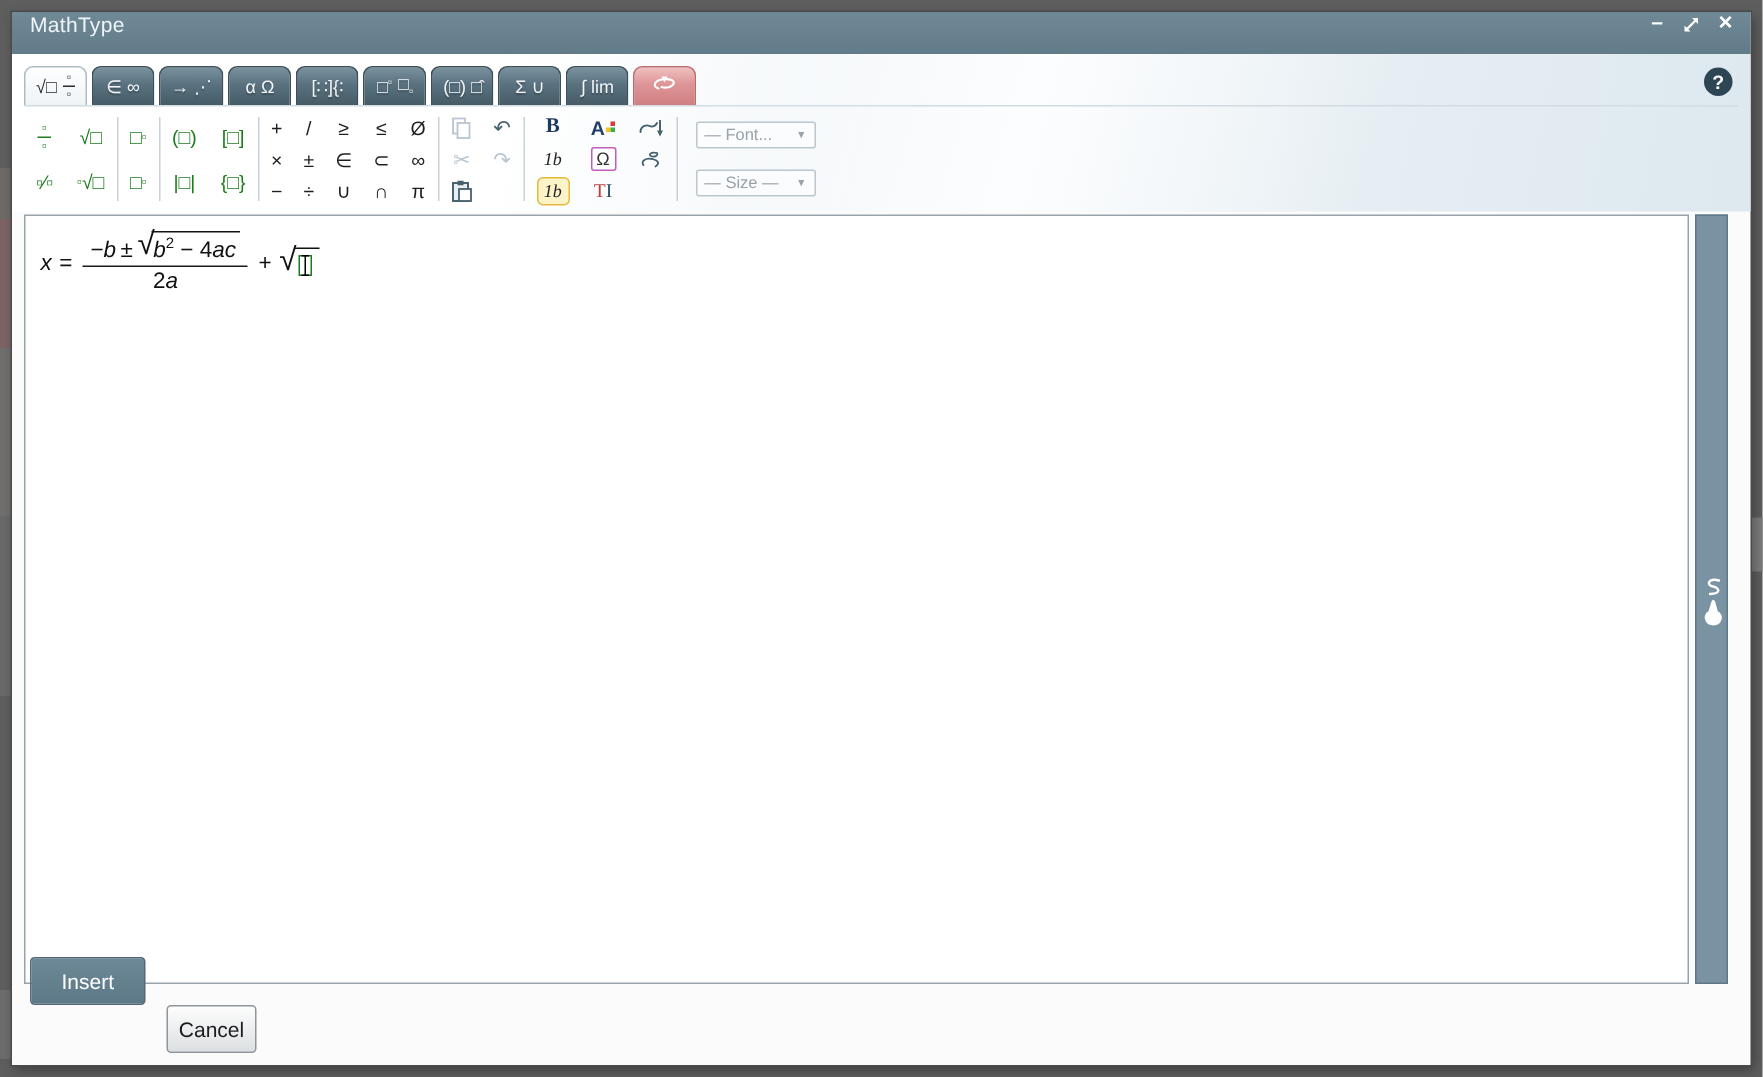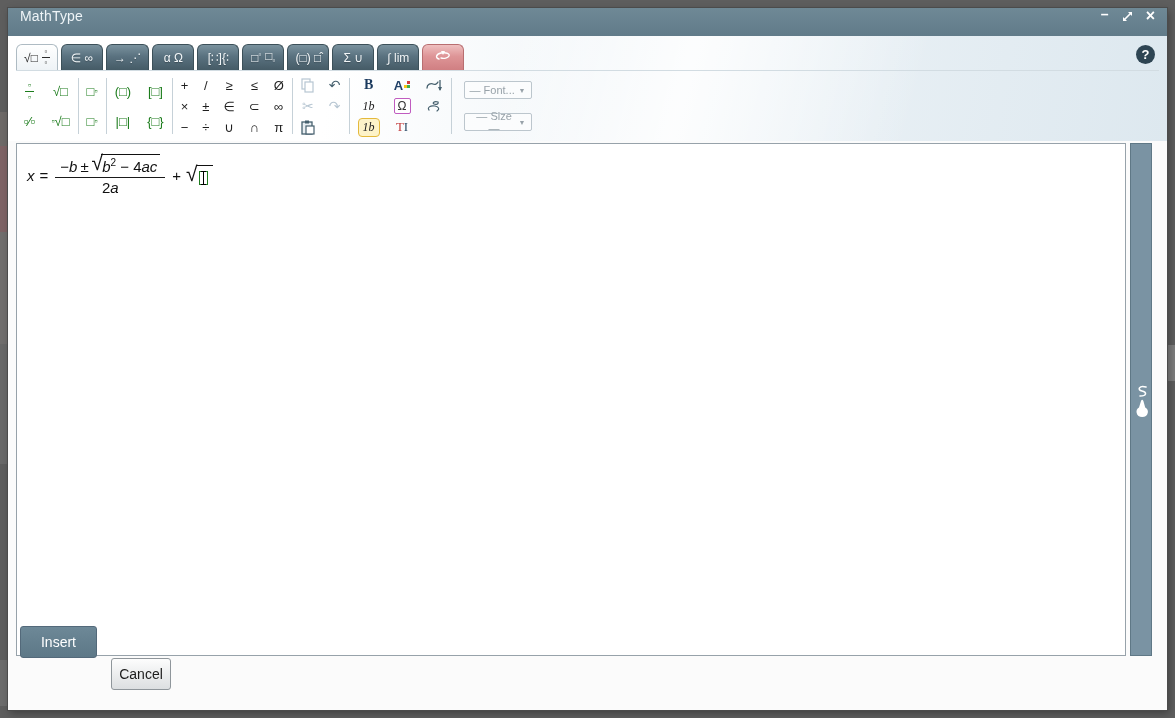--- a/index.html
+++ b/index.html
@@ -61,22 +61,22 @@
   .a-color { position:relative; font-weight:bold; color:#1f3f66; font-size:13px; padding-right:7px; }
   .a-color i { position:absolute; width:3px; height:3px; }
   .a-color .s1 { right:0; top:3px;  background:#d43c3c; }
   .a-color .s3 { right:3px; top:7px; background:#f5c518; }
   .a-color .s4 { right:0; top:7px;  background:#3fae4a; }
   .omega-box { border:1px solid #c05cc0; padding:0 3px; font-size:12px; color:#333; background:#fff; border-radius:2px; }
   .ti { font-family:"Liberation Serif", serif; font-size:13px; }
   .ti .t { color:#c23b3b; } .ti .i { color:#2b4a66; }
   .svgbtn svg { display:block; }
 
-  .dd { width:68px; height:18px; border:1px solid #bcc6cd; border-radius:2px; background:rgba(255,255,255,.45);
-    display:flex; align-items:center; justify-content:space-between; padding:0 5px; color:#98a2a9; font-size:11px; cursor:default;text-align:center; }
+  .dd { width:80px; height:18px; border:1px solid #bcc6cd; border-radius:2px; background:rgba(255,255,255,.45);
+    display:flex; align-items:center; justify-content:space-between; padding:0 5px; color:#98a2a9; font-size:11px; cursor:default; }
   .dd .caret { font-size:7px; }
   .ddstack { display:flex; flex-direction:column; gap:14px; margin-left:4px; }
 
   .help { position:absolute; top:37px; right:12px; width:19px; height:19px; border-radius:50%; background:#2e4553; color:#fff;
     font-size:13px; font-weight:bold; display:flex; align-items:center; justify-content:center; cursor:pointer; }
 
   .eq-area { position:absolute; left:8px; top:135px; width:1110px; height:513px; background:#fff; border:1px solid #97a2aa; cursor:text; }
 
   .equation { position:absolute; left:10px; top:10px; display:inline-flex; align-items:center; gap:5px; font-size:15px; color:#111; }
   .it { font-style:italic; }
@@ -88,21 +88,21 @@
   .rbody { border-top:1.4px solid #111; padding:2px 3px 0 1px; margin-left:-2px; }
   .rbody sup { font-size:10px; }
   .slot { position:relative; display:inline-block; width:9px; height:14px; border:1px solid #1e7a1e; margin:1px 2px 0 2px; vertical-align:middle; }
   .slot .caret-line { position:absolute; left:3px; top:-1px; width:1px; height:14px; background:#000; }
   .slot .caret-line:before, .slot .caret-line:after { content:""; position:absolute; left:-2px; width:5px; height:1px; background:#000; }
   .slot .caret-line:before { top:0; } .slot .caret-line:after { bottom:0; }
 
   .side-tab { position:absolute; left:1122px; top:135px; width:22px; height:513px; background:#7a93a3; border:1px solid #5f7886; cursor:pointer; }
   .side-tab svg { position:absolute; left:3px; top:240px; }
 
-  .footer { position:absolute; left:12px; bottom:20px; display:flex; gap:14px; }
+  .footer { position:absolute; left:12px; bottom:8px; display:flex; gap:14px; }
   .btn { height:32px; border-radius:3px; font-size:14px; cursor:pointer; font-family:"Liberation Sans", sans-serif; }
   .btn-insert { width:77px; background:linear-gradient(#6d8897,#5d7887); border:1px solid #53697a; color:#fff; }
   .btn-cancel { width:60px; background:linear-gradient(#fdfdfd,#dcdfe1); border:1px solid #8f969b; color:#1c1c1c;margin-top:32px; }
 </style>
 </head>
 <body>
 
 <div class="page">
   <div class="art art1"></div>
   <div class="art art2"></div>

